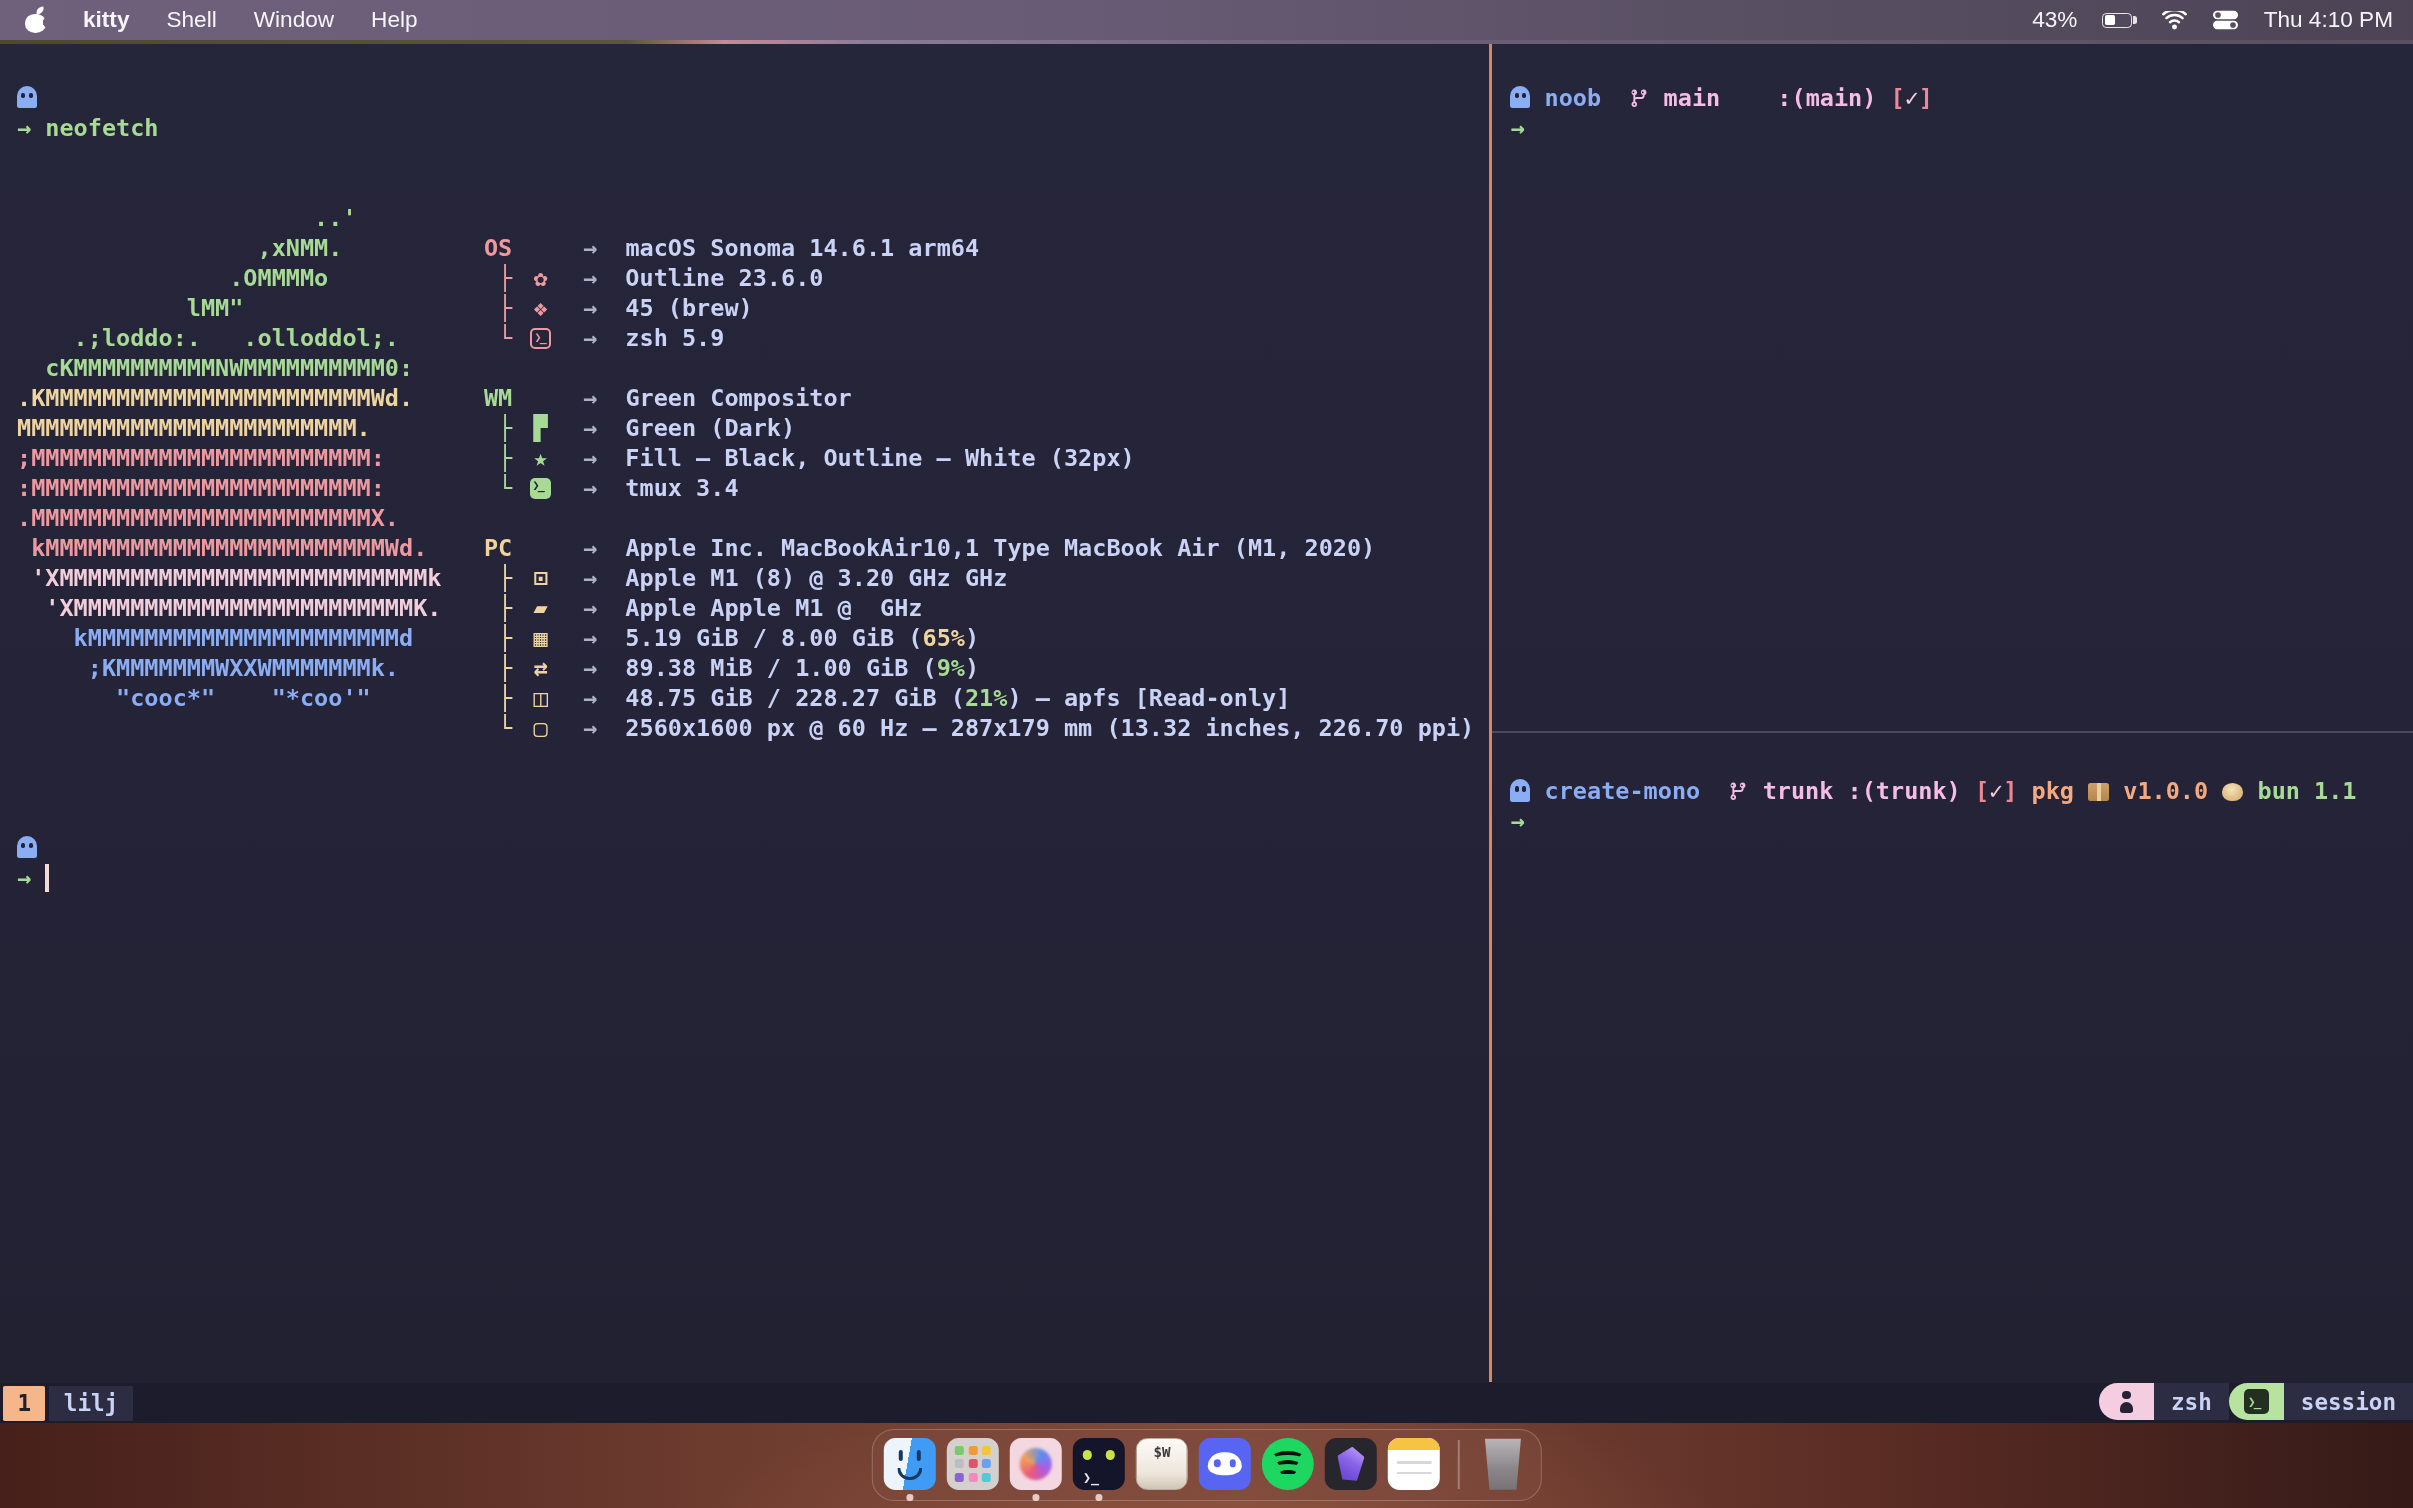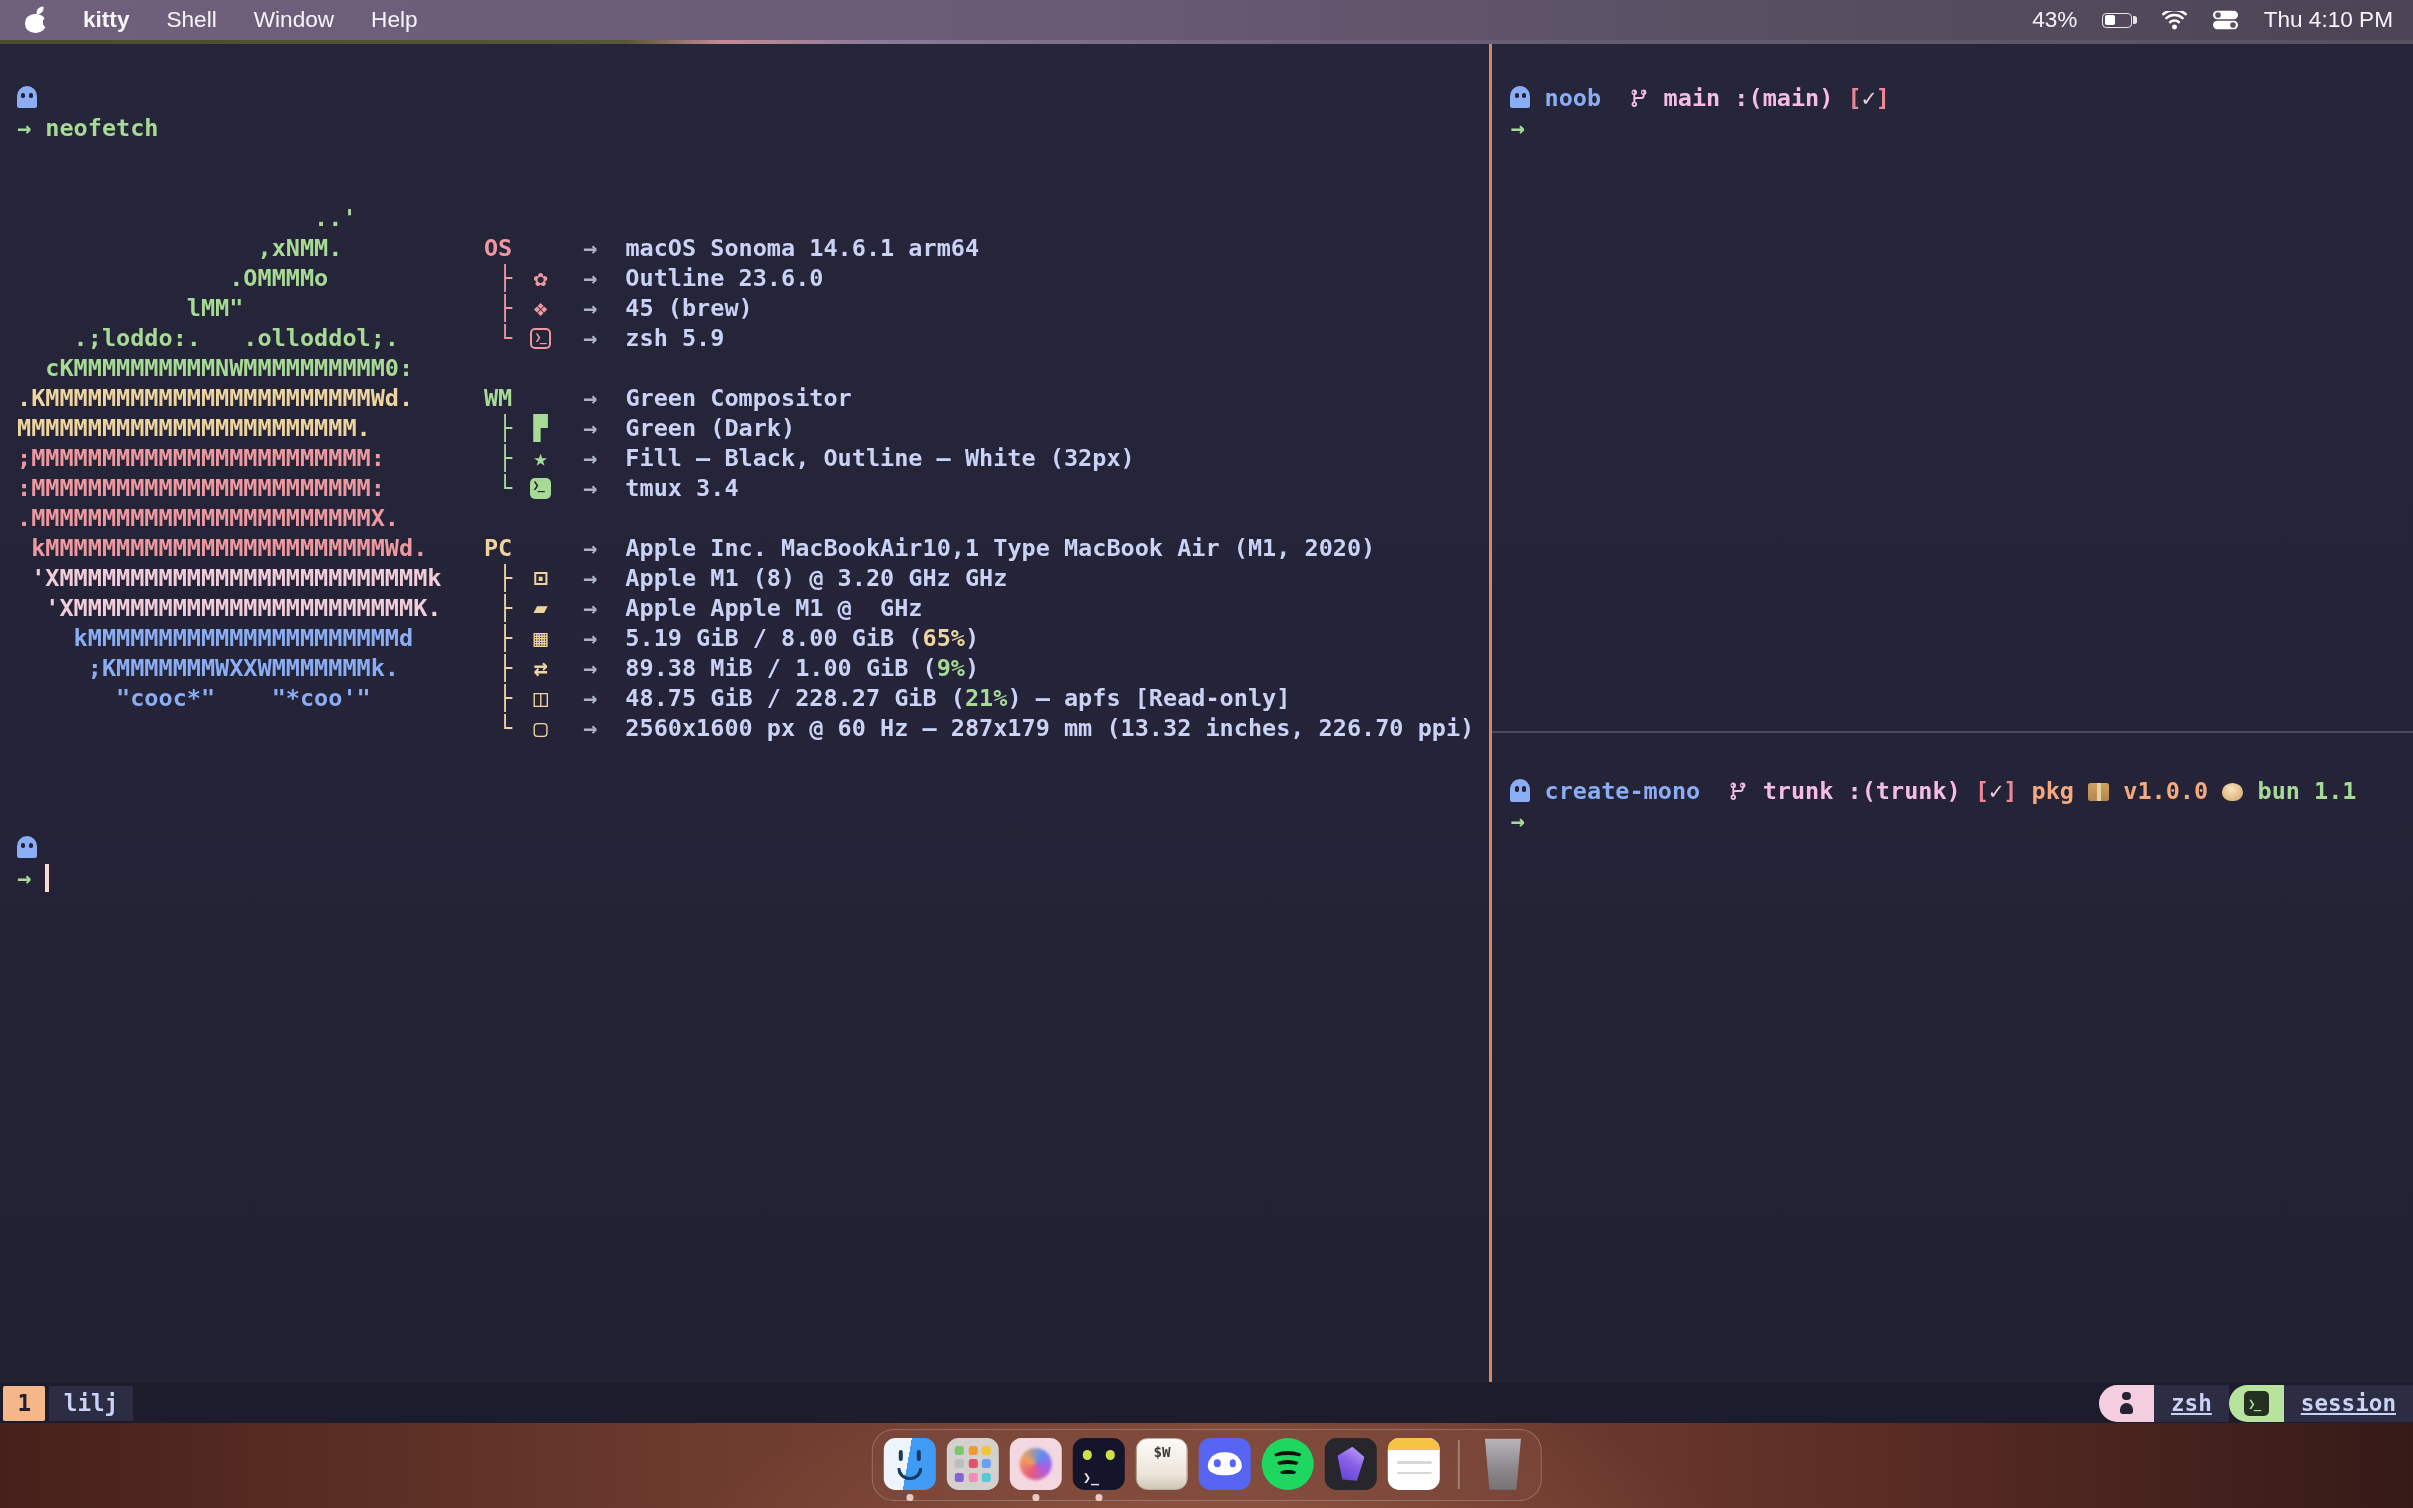--- a/index.html
+++ b/index.html
@@ -92,21 +92,21 @@
 
   
   .statusbar { position:absolute; left:0; bottom:0; width:100%; height:40px;
     background:#1c1c2d; display:flex; align-items:center; justify-content:space-between;
     font-family:"DejaVu Sans Mono", monospace; font-size:22.6px; font-weight:700; }
   .sb-left { display:flex; align-items:center; height:100%; padding-left:3.4px; gap:3.4px; }
   .sb-index { display:inline-flex; align-items:center; justify-content:center; width:42px; height:35px;
     background:var(--c-peach,#f5b78a); color:#20202f; border-radius:1.7px; }
   .sb-name { display:inline-flex; align-items:center; height:35px; padding:0 15px;
     background:#2c2c42; color:var(--c-fg,#cad3f5); }
-  .sb-right { display:flex; align-items:center; height:100%;text-decoration:underline; }
+  .sb-right { display:flex; align-items:flex-start; height:100%; }
   .sb-pill { display:inline-flex; align-items:center; justify-content:center; width:55px; height:37px;
     border-radius:18.4px 0 0 18.4px; }
   .pill-pink { background:var(--c-pill_pink,#f4cde0); }
   .pill-green { background:var(--c-pill_green,#b7e39f); }
   .sb-label { display:inline-flex; align-items:center; height:37px; padding:0 17px;
     background:#2c2c42; color:var(--c-fg,#cad3f5); }
 
   .person-icon { position:relative; display:inline-block; width:15px; height:22px; }
   .person-icon::before { content:""; position:absolute; top:0; left:3.4px; width:8.4px; height:8.4px;
     border-radius:50%; background:#232334; }
@@ -254,21 +254,21 @@
         <div class="tline"></div>
         <div class="tline"><span class="ghost"></span></div>
         <div class="tline"><span style="color: var(--c-green);">→ </span><span class="cursor-beam"></span></div>
       </div>
     <div class="v-divider"></div>
     <div class="right-col">
       <div class="right-top" id="right-top">
           <div class="tline"></div>
           <div class="tline"><span class="ghost"></span><span> </span><span style="color: var(--c-blue);">noob</span><span>  </span><span class="branch-wrap" style="color: var(--c-branch_pink);"><svg width="20" height="22.6" viewBox="0 0 16 16" fill="currentColor">
                 <path d="M9.5 3.25a2.25 2.25 0 1 1 3 2.122V6A2.5 2.5 0 0 1 10 8.5H6a1 1 0 0 0-1 1v1.128a2.251 2.251 0 1 1-1.5 0V5.372a2.25 2.25 0 1 1 1.5 0v1.836A2.493 2.493 0 0 1 6 7h4a1 1 0 0 0 1-1v-.628A2.25 2.25 0 0 1 9.5 3.25Zm-6.75 0a.75.75 0 1 0 1.5 0 .75.75 0 0 0-1.5 0Zm8.25-.75a.75.75 0 1 0 0 1.5.75.75 0 0 0 0-1.5ZM4.25 12a.75.75 0 1 0 0 1.5.75.75 0 0 0 0-1.5Z"></path>
-              </svg></span><span> </span><span style="color: var(--c-branch_pink);">main</span><span> </span><span style="color: var(--c-branch_pink);">:(main)</span><span> </span><span style="color: var(--c-red);">[</span><span style="color: var(--c-light_pink);">✓</span><span style="color: var(--c-red);">]</span></div>
+              </svg></span><span> </span><span style="color: var(--c-branch_pink);">main</span><span> </span><span style="color: var(--c-branch_pink); margin-left: 43px;">:(main)</span><span> </span><span style="color: var(--c-red);">[</span><span style="color: var(--c-light_pink);">✓</span><span style="color: var(--c-red);">]</span></div>
           <div class="tline"><span style="color: var(--c-green);">→</span></div>
         </div>
       <div class="h-divider"></div>
       <div class="right-bottom" id="right-bottom">
           <div class="tline"></div>
           <div class="tline"><span class="ghost"></span><span> </span><span style="color: var(--c-blue);">create-mono</span><span>  </span><span class="branch-wrap" style="color: var(--c-branch_pink);"><svg width="20" height="22.6" viewBox="0 0 16 16" fill="currentColor">
                 <path d="M9.5 3.25a2.25 2.25 0 1 1 3 2.122V6A2.5 2.5 0 0 1 10 8.5H6a1 1 0 0 0-1 1v1.128a2.251 2.251 0 1 1-1.5 0V5.372a2.25 2.25 0 1 1 1.5 0v1.836A2.493 2.493 0 0 1 6 7h4a1 1 0 0 0 1-1v-.628A2.25 2.25 0 0 1 9.5 3.25Zm-6.75 0a.75.75 0 1 0 1.5 0 .75.75 0 0 0-1.5 0Zm8.25-.75a.75.75 0 1 0 0 1.5.75.75 0 0 0 0-1.5ZM4.25 12a.75.75 0 1 0 0 1.5.75.75 0 0 0 0-1.5Z"></path>
               </svg></span><span> </span><span style="color: var(--c-branch_pink);">trunk</span><span> </span><span style="color: var(--c-branch_pink);">:(trunk)</span><span> </span><span style="color: var(--c-red);">[</span><span style="color: var(--c-light_pink);">✓</span><span style="color: var(--c-red);">]</span><span> </span><span style="color: var(--c-orange);">pkg</span><span> </span><span class="pkg-icon"></span><span> </span><span style="color: var(--c-orange);">v1.0.0</span><span> </span><span class="bun-icon"></span><span> </span><span style="color: var(--c-green);">bun 1.1</span></div>
           <div class="tline"><span style="color: var(--c-green);">→</span></div>
         </div>

